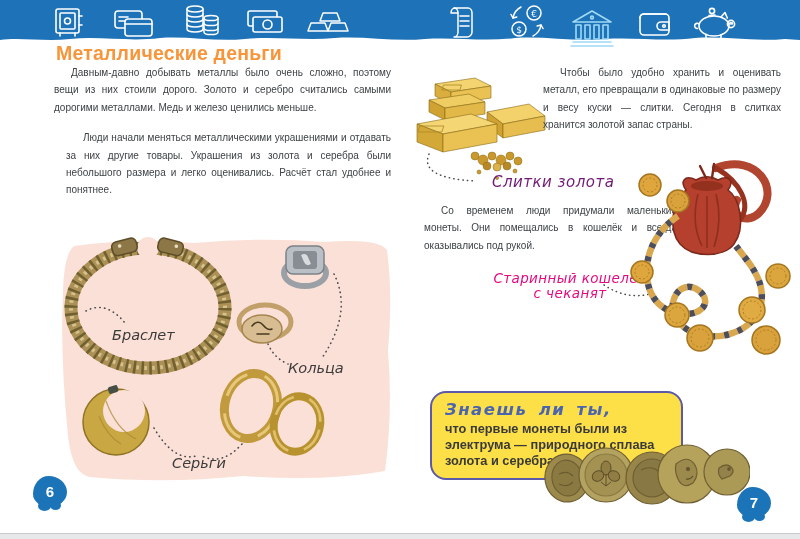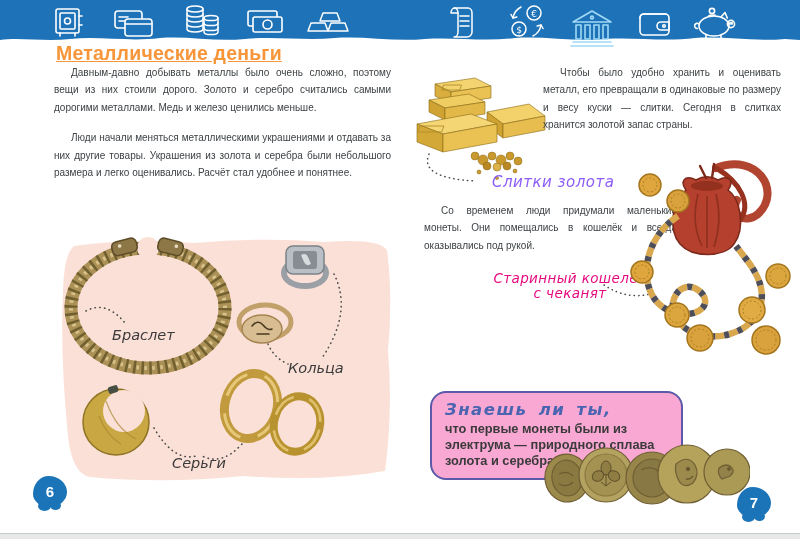--- a/index.html
+++ b/index.html
@@ -7,37 +7,37 @@
           font-family:"Liberation Sans",sans-serif;color:#3d4245;}
 
   
   .band{position:absolute;left:0;top:0;width:800px;height:46px;background:#1e72b7;}
   .band svg.torn{position:absolute;left:0;bottom:0;}
   .hicon{position:absolute;display:block;}
   .hicon svg{display:block;}
 
   
   .page-title{position:absolute;left:56px;top:42px;margin:0;font-size:19.5px;font-weight:bold;
-              color:#f7953a;letter-spacing:.2px;text-decoration:underline;}
+              color:#f7953a;letter-spacing:.2px;}
   .bodycol{position:absolute;font-size:10px;line-height:17.4px;text-align:justify;}
   .bodycol p{margin:0;text-indent:17px;}
-  .bodycol p + p{margin-top:13px;}
+  .bodycol p + p{margin-top:13px;margin-left:12px;}
   .col-left{left:54px;top:64px;width:337px;}
   .col-r1{left:543px;top:64px;width:238px;}
   .col-r2{left:424px;top:202px;width:253px;}
   .col-r3{left:424px;top:311px;width:357px;}
 
   .hand{font-family:"DejaVu Sans",sans-serif;font-style:italic;}
-  .lbl-ingots{position:absolute;left:492px;top:173px;font-size:15px;color:#8b5cf6;letter-spacing:.5px;}
+  .lbl-ingots{position:absolute;left:492px;top:173px;font-size:15px;color:#701a75;letter-spacing:.5px;}
   .lbl-purse{position:absolute;left:488px;top:271px;width:164px;text-align:center;
              font-size:13.5px;line-height:15px;color:#e5097f;letter-spacing:.4px;}
 
   
   .knowbox{position:absolute;left:430px;top:391px;width:253px;box-sizing:border-box;
-           background:#f9a8d4;border:2.5px solid #5c59a8;border-radius:16px;padding:7px 13px 9px;}
+           background:#fde047;border:2.5px solid #5c59a8;border-radius:16px;padding:7px 13px 9px;}
   .knowbox .kb-title{font-size:16.5px;font-weight:bold;color:#4a64b0;letter-spacing:1.5px;word-spacing:4px;}
   .knowbox .kb-text{margin-top:2px;font-size:12.8px;font-weight:bold;color:#3a3a3a;line-height:16px;}
 
   
   .badge{position:absolute;width:34px;height:31px;background:#1b74b8;color:#fff;
          font-weight:bold;font-size:15px;display:flex;align-items:center;justify-content:center;
          border-radius:46% 54% 52% 48% / 58% 52% 48% 42%;}
   .badge::before{content:"";position:absolute;width:13px;height:10px;background:#1b74b8;
                  bottom:-4px;left:5px;border-radius:50%;}
   .badge::after{content:"";position:absolute;width:11px;height:9px;background:#1b74b8;

